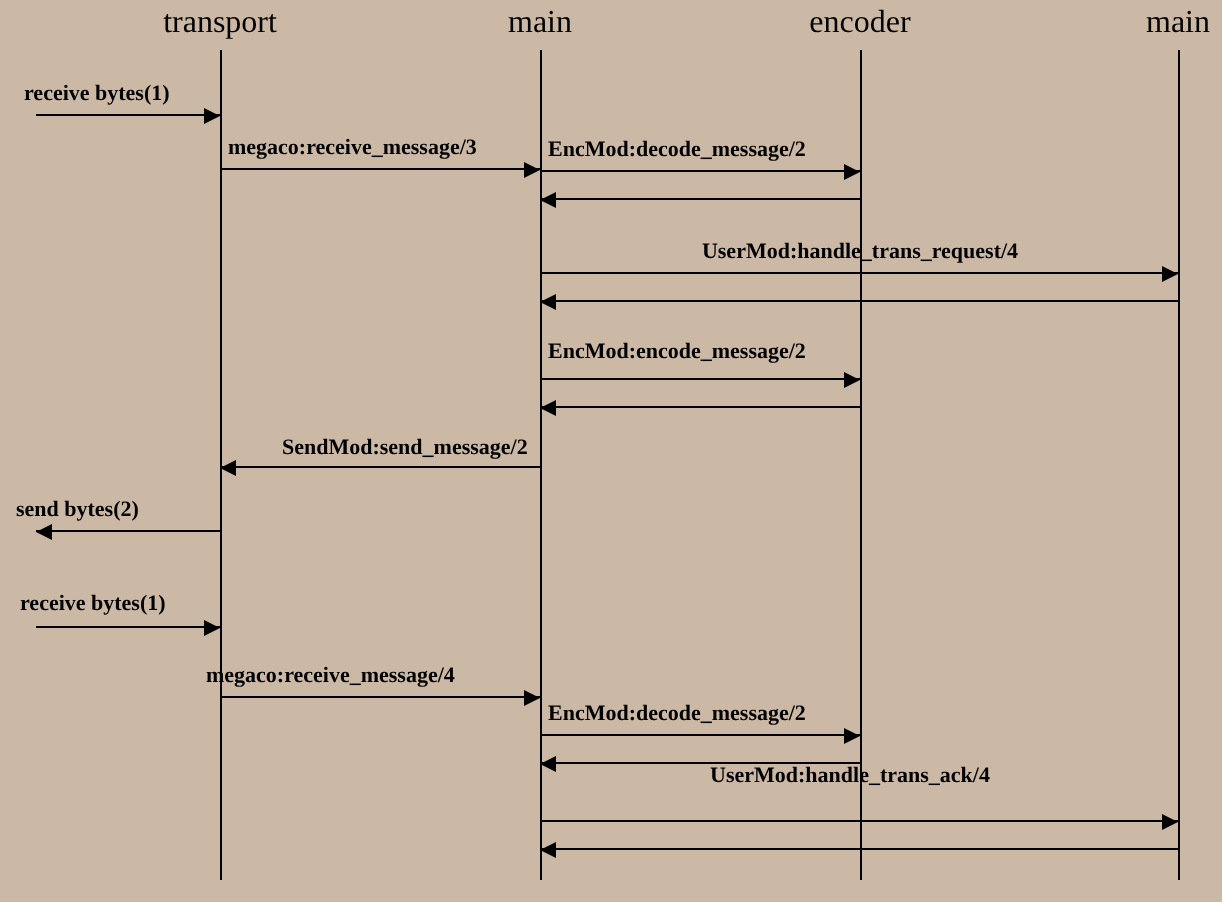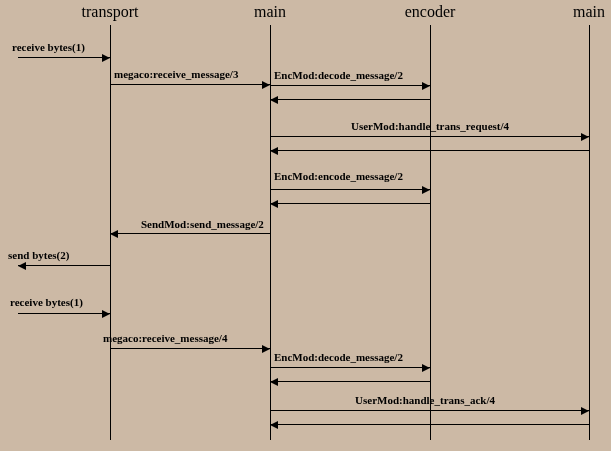--- a/index.html
+++ b/index.html
@@ -110,17 +110,17 @@
       <div class="msg-line" style="left: 110px; top: 348px; width: 160px;"></div>
       <div class="arrow-head right" style="top: 345px; left: 262px;"></div>
       <div class="msg-label" style="left: 103px; top: 332px;">megaco:receive_message/4</div>
       <div class="msg-line" style="left: 270px; top: 367px; width: 160px;"></div>
       <div class="arrow-head right" style="top: 364px; left: 422px;"></div>
       <div class="msg-label" style="left: 274px; top: 351px;">EncMod:decode_message/2</div>
       <div class="msg-line" style="left: 270px; top: 381px; width: 160px;"></div>
       <div class="arrow-head left" style="top: 378px; left: 270px;"></div>
       <div class="msg-line" style="left: 270px; top: 410px; width: 319px;"></div>
       <div class="arrow-head right" style="top: 407px; left: 581px;"></div>
-      <div class="msg-label center" style="left: 425px; top: 394px;">UserMod:handle_trans_ack/4</div>
+      <div class="msg-label center" style="left: 425px; top: 382px;">UserMod:handle_trans_ack/4</div>
       <div class="msg-line" style="left: 270px; top: 424px; width: 319px;"></div>
       <div class="arrow-head left" style="top: 421px; left: 270px;"></div>
     </div>
 </div>
 
 </body></html>

